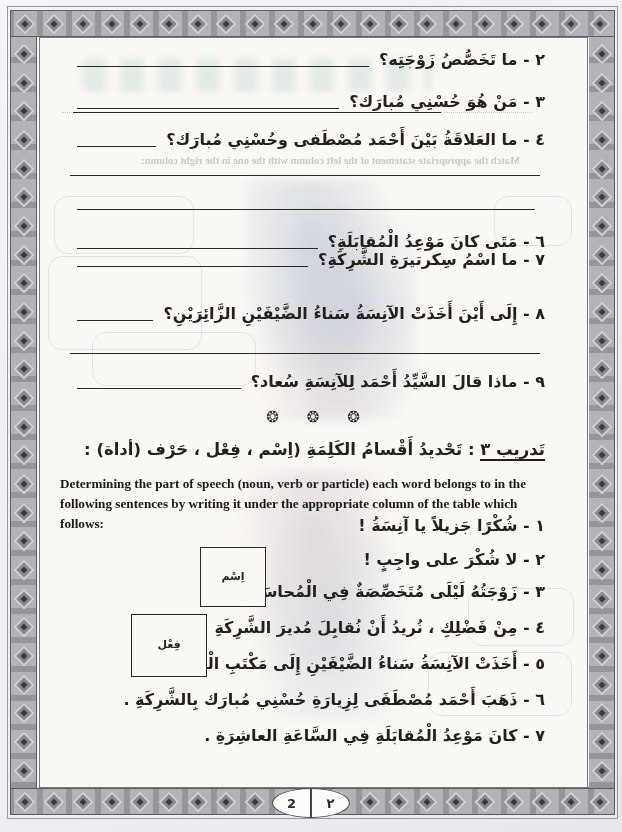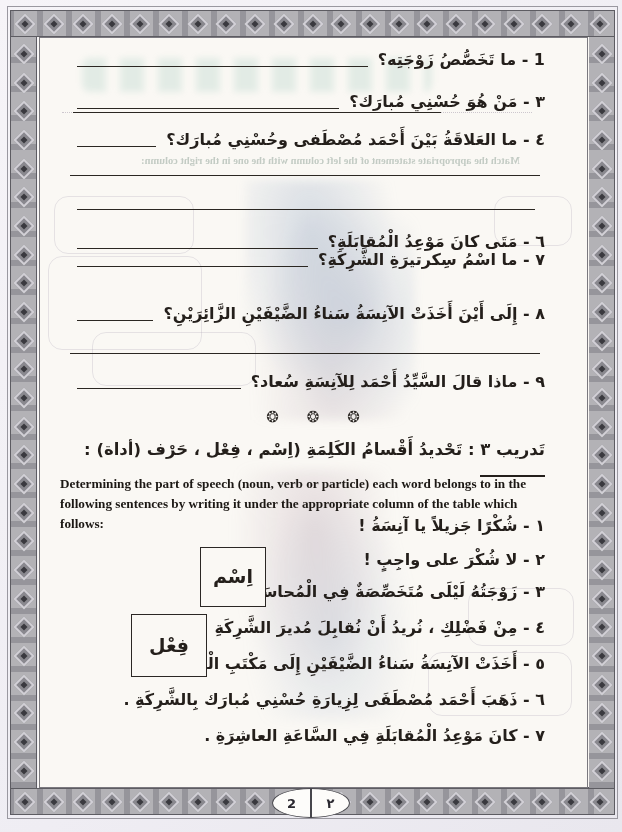--- a/index.html
+++ b/index.html
@@ -112,37 +112,37 @@
   .ornaments {
     position:absolute; left:0; right:0; display:flex;
     justify-content:center; gap:28px;
     font-size:15px; color:#2f2b28;
   }
   .ex-title {
     position:absolute; right:39px; left:20px;
     direction:rtl; text-align:right;
     font-weight:bold; font-size:16.5px; white-space:nowrap;
   }
-  .ex-title .t-num { border-bottom:2px solid #241f1b; padding-bottom:16px; }
+  .ex-title .t-num { border-bottom:2px solid #241f1b; padding-bottom:0; }
   .instr-en {
     position:absolute; left:18px; right:22px;
     font-family:"Liberation Serif", serif; font-weight:bold;
     font-size:13.2px; line-height:1.5; color:#1c1814; text-align:left;
   }
   .srow {
     position:absolute; left:18px; right:39px;
     direction:rtl; text-align:right;
     font-weight:bold; font-size:16px; line-height:1.5; white-space:nowrap;
   }
   .pos-box {
     position:absolute; box-sizing:border-box;
     border:1.6px solid #2b2724; background:#faf8f4;
     display:flex; flex-direction:column; justify-content:center;
     direction:rtl; text-align:center;
-    font-weight:bold; font-size:19px; line-height:1.35; color:#241f1b;
+    font-weight:bold; font-size:11px; line-height:1.35; color:#241f1b;
     z-index:3;
   }
   
   .badge {
     position:absolute; left:50%; top:788px; transform:translateX(-50%);
     width:76px; height:28px; background:#fdfcfa;
     border:1.6px solid #47464c; border-radius:50%;
     display:flex; z-index:5; overflow:hidden;
   }
   .badge .half {
@@ -274,21 +274,21 @@
   <div class="ghost bubble gh-b1"></div>
   <div class="ghost bubble gh-b2"></div>
   <div class="ghost bubble gh-b3"></div>
   <div class="ghost bubble gh-b4"></div>
   <div class="ghost bubble gh-b5"></div>
   <div class="ghost bubble gh-b6"></div>
 
   <div class="content">
 
     <div class="qrow" style="top:8px">
-      <span>1 - ما تَخَصُّصُ زَوْجَتِه؟</span>
+      <span>٢ - ما تَخَصُّصُ زَوْجَتِه؟</span>
       <span class="fill"></span>
     </div>
     <div class="xline" style="top:72px; left:31px; width:368px"></div>
 
     <div class="qrow" style="top:50px">
       <span>٣ - مَنْ هُوَ حُسْنِي مُبارَك؟</span>
       <span class="fill"></span>
     </div>
 
     <div class="qrow" style="top:88px">

